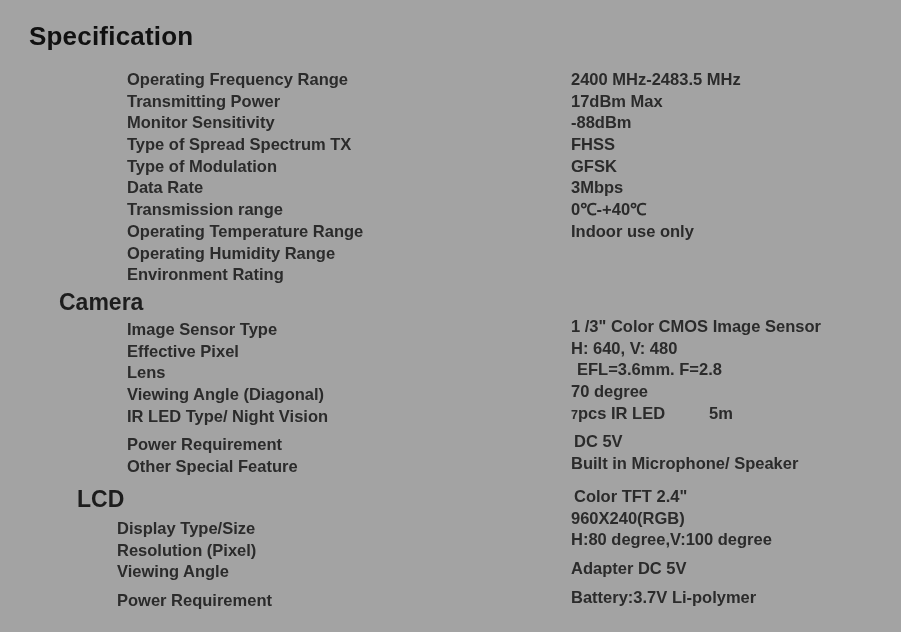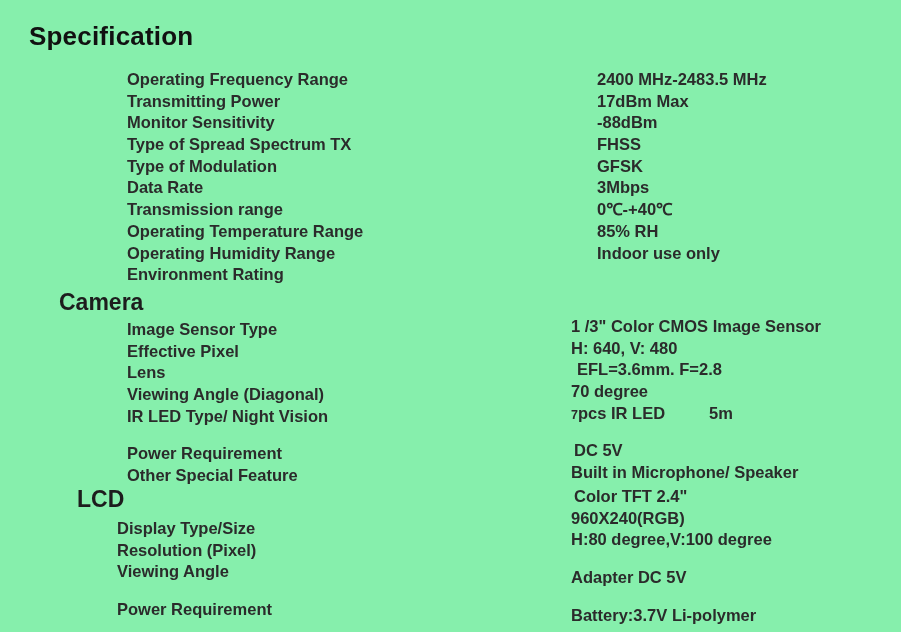--- a/index.html
+++ b/index.html
@@ -12,21 +12,21 @@
     height: 632px;
     position: relative;
     overflow: hidden;
     font-family: "Liberation Sans", sans-serif;
     color: #2b2b2b;
     -webkit-font-smoothing: antialiased;
   }
   #page {
     position: absolute;
     inset: 0;
-    background: #86efac;
+    background: #a3a3a3;
   }
   .page-title {
     position: absolute;
     left: 29px;
     top: 21px;
     font-size: 26px;
     font-weight: bold;
     letter-spacing: 0.2px;
     color: #111111;
     white-space: nowrap;
@@ -46,27 +46,27 @@
     white-space: nowrap;
   }
   .row {
     font-size: 16.5px;
     line-height: 21.7px;
     height: 21.7px;
     white-space: nowrap;
     color: #2b2b2b;
     font-weight: bold;
   }
-  .row.gap-before { margin-top: 16px; }
+  .row.gap-before { margin-top: 7px; }
   .row.indent     { padding-left: 6px; }
   .row.indent-sm  { padding-left: 3px; }
 
   
   .labels-rf  { left: 127px; top: 69px; }
-  .values-rf  { left: 597px; top: 69px; }
+  .values-rf  { left: 571px; top: 69px; }
 
   
   .labels-cam { left: 127px; top: 319px; }
   .values-cam { left: 571px; top: 316px; }
 
   
   .labels-lcd { left: 117px; top: 518px; }
   .values-lcd { left: 571px; top: 486px; }
 
   .small-qty {
@@ -96,21 +96,20 @@
   </div>
 
   <div class="col values-rf">
     <div class="row">2400 MHz-2483.5 MHz</div>
     <div class="row">17dBm Max</div>
     <div class="row">-88dBm</div>
     <div class="row">FHSS</div>
     <div class="row">GFSK</div>
     <div class="row">3Mbps</div>
     <div class="row">0℃-+40℃</div>
-    <div class="row">85% RH</div>
     <div class="row">Indoor use only</div>
   </div>
 
   <div class="section-heading heading-camera">Camera</div>
 
   <div class="col labels-cam">
     <div class="row">Image Sensor Type</div>
     <div class="row">Effective Pixel</div>
     <div class="row">Lens</div>
     <div class="row">Viewing Angle (Diagonal)</div>

